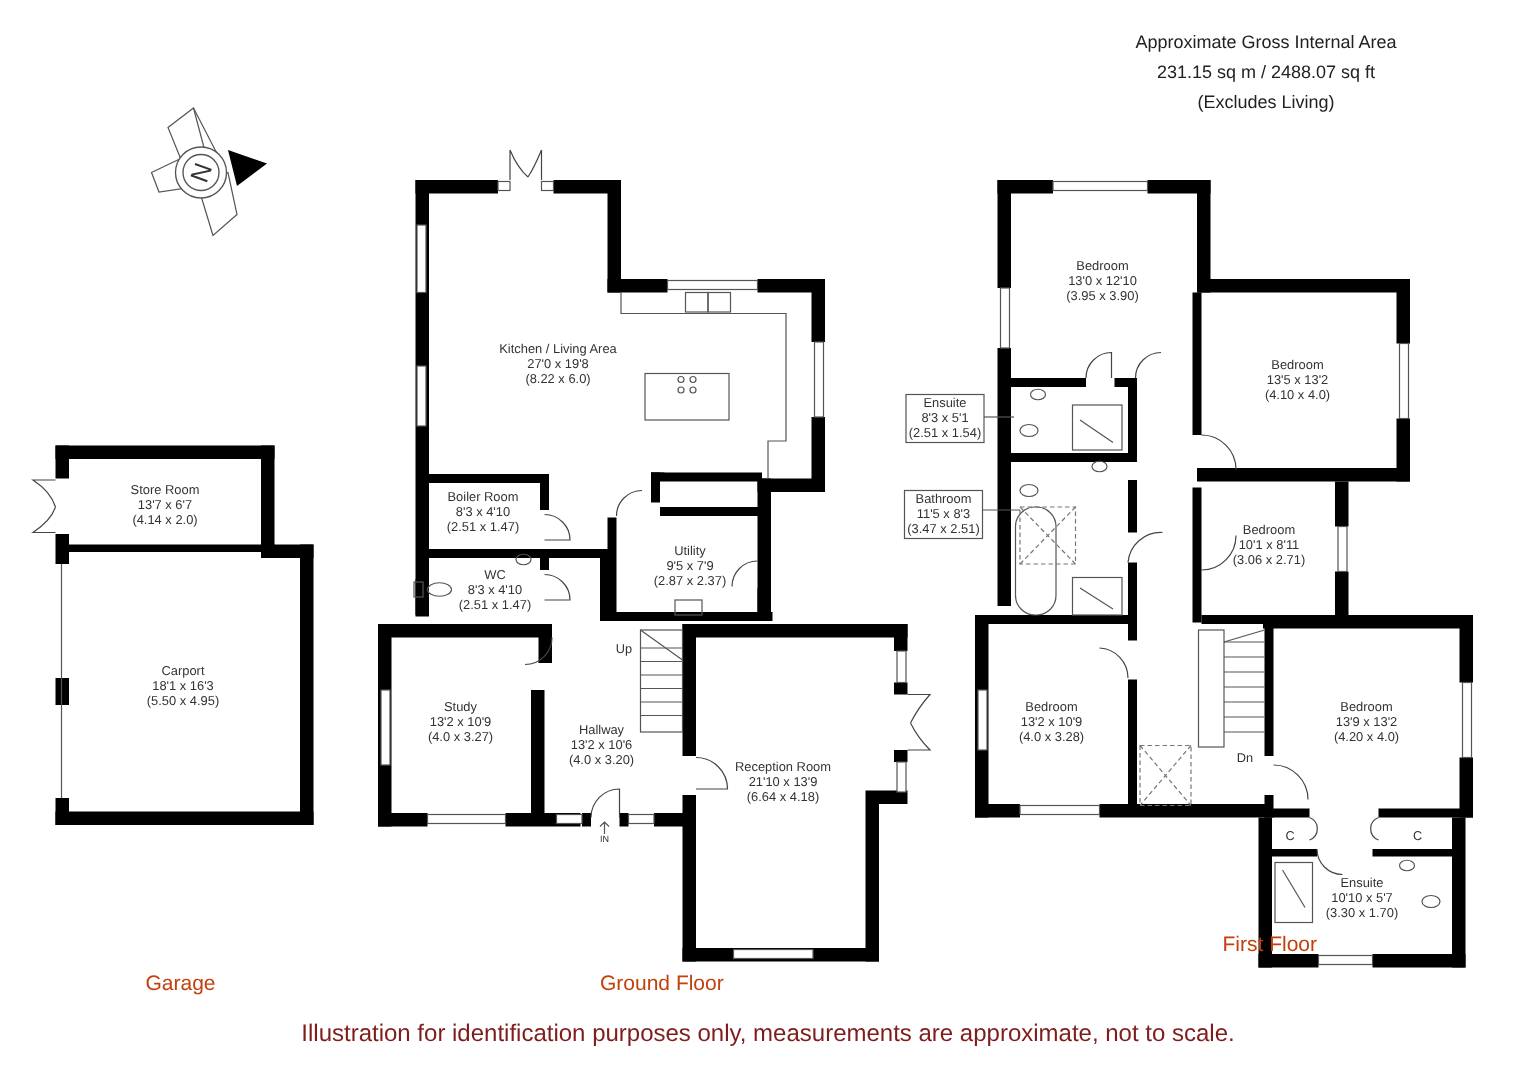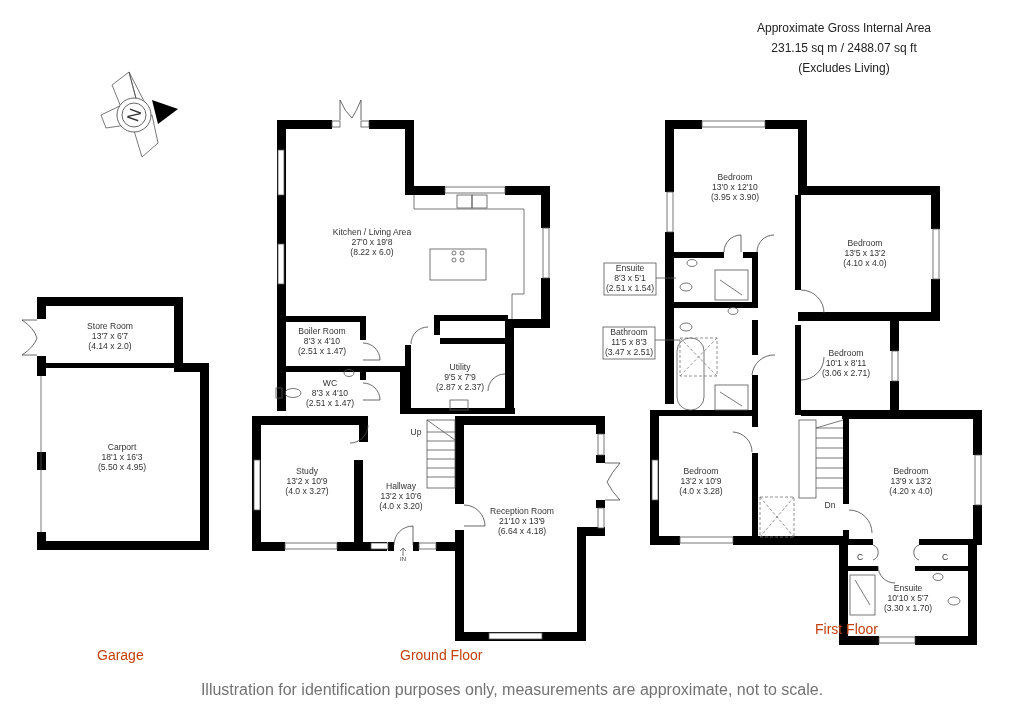--- a/index.html
+++ b/index.html
@@ -1,21 +1,21 @@
 <!DOCTYPE html>
 <html><head>
 <meta charset="utf-8">
 <style>
   html, body { margin: 0; padding: 0; background: #ffffff; }
   body { width: 1024px; height: 724px; position: relative; overflow: hidden; font-family: "Liberation Sans", sans-serif; color: #222; }
   #plan { position: absolute; left: 0; top: 0; width: 1024px; height: 724px; }
   .area-box { position: absolute; left: 684px; top: 18px; width: 320px; text-align: center; font-size: 12px; line-height: 20px; color: #222; }
   .area-box div { white-space: nowrap; }
   .floor-label { position: absolute; font-size: 14px; color: #c2410c; }
-  .disclaimer { position: absolute; left: 0; width: 1024px; top: 681px; text-align: center; font-size: 16px; color: #737373; }
+  .disclaimer { position: absolute; left: 0; width: 1024px; top: 681px; text-align: center; font-size: 16px; color: #7f1d1d; }
   svg text { font-family: "Liberation Sans", sans-serif; fill: #333; }
   .room-name, .room-imp, .room-met { font-size: 8.6px; text-anchor: middle; }
 </style>
 </head>
 <body>
 
 <div class="area-box">
   <div>Approximate Gross Internal Area</div>
   <div>231.15 sq m / 2488.07 sq ft</div>
   <div>(Excludes Living)</div>

